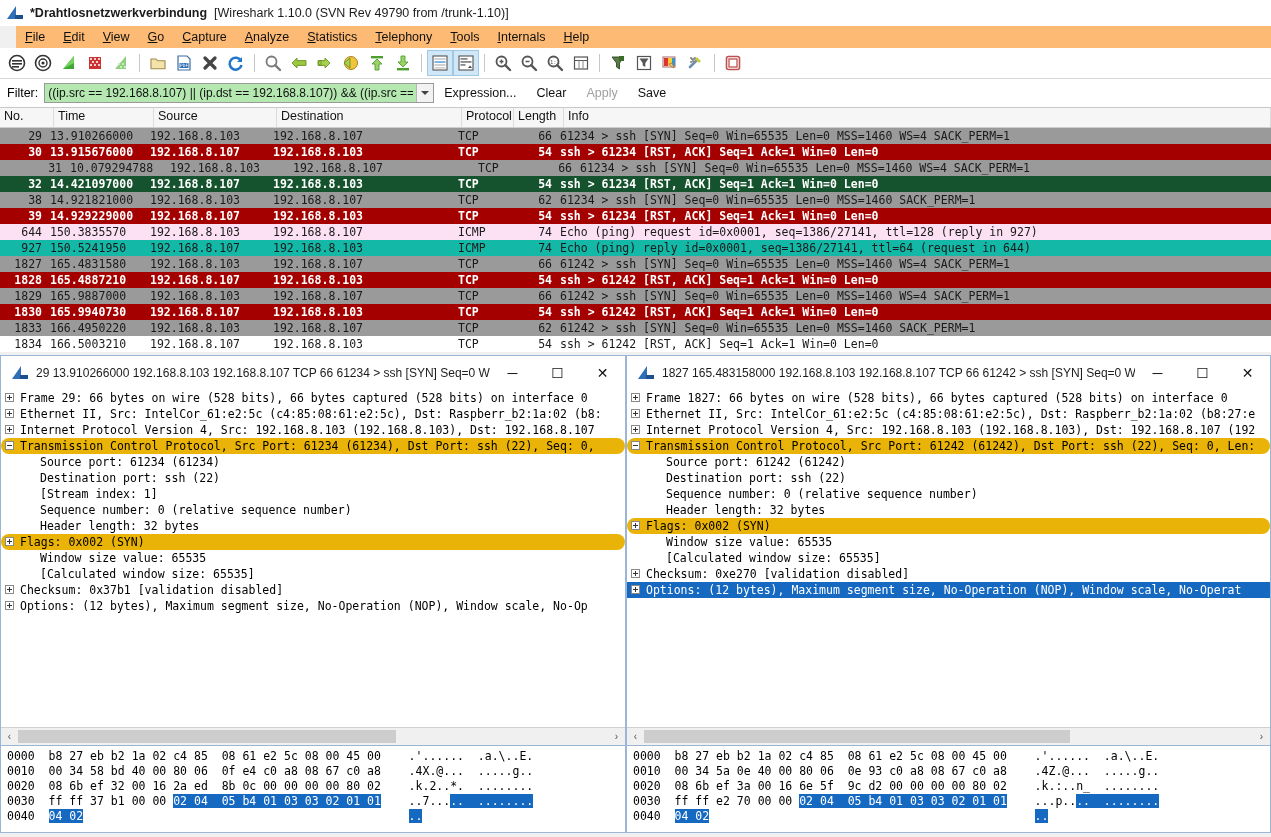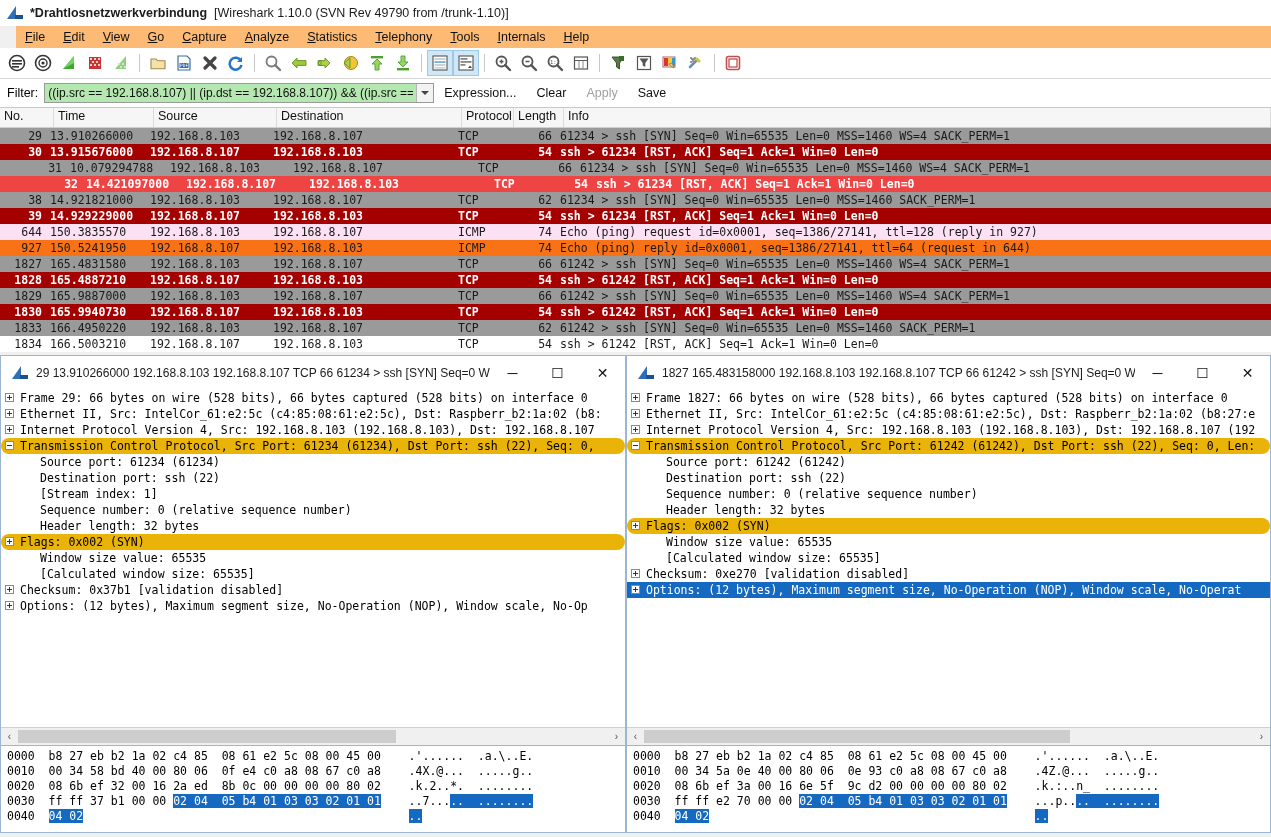--- a/index.html
+++ b/index.html
@@ -360,21 +360,21 @@
         </div>
         <div class="prow" style="background: rgb(154, 154, 154); color: rgb(26, 26, 26); padding-left: 20px;">
           <div class="c-no">31</div>
           <div class="c-time">10.079294788</div>
           <div class="c-src">192.168.8.103</div>
           <div class="c-dst">192.168.8.107</div>
           <div class="c-proto">TCP</div>
           <div class="c-len">66</div>
           <div class="c-info">61234 &gt; ssh [SYN] Seq=0 Win=65535 Len=0 MSS=1460 WS=4 SACK_PERM=1</div>
         </div>
-        <div class="prow" style="background: #ef4444; color: rgb(255, 255, 255); font-weight: bold; padding-left: 36px;">
+        <div class="prow" style="background: #14532d; color: rgb(255, 255, 255); font-weight: bold;">
           <div class="c-no">32</div>
           <div class="c-time">14.421097000</div>
           <div class="c-src">192.168.8.107</div>
           <div class="c-dst">192.168.8.103</div>
           <div class="c-proto">TCP</div>
           <div class="c-len">54</div>
           <div class="c-info">ssh &gt; 61234 [RST, ACK] Seq=1 Ack=1 Win=0 Len=0</div>
         </div>
         <div class="prow" style="background: rgb(154, 154, 154); color: rgb(26, 26, 26);">
           <div class="c-no">38</div>
@@ -396,21 +396,21 @@
         </div>
         <div class="prow" style="background: rgb(252, 224, 244); color: rgb(26, 26, 26);">
           <div class="c-no">644</div>
           <div class="c-time">150.3835570</div>
           <div class="c-src">192.168.8.103</div>
           <div class="c-dst">192.168.8.107</div>
           <div class="c-proto">ICMP</div>
           <div class="c-len">74</div>
           <div class="c-info">Echo (ping) request  id=0x0001, seq=1386/27141, ttl=128 (reply in 927)</div>
         </div>
-        <div class="prow" style="background: #f97316; color: rgb(26, 26, 26);">
+        <div class="prow" style="background: #14b8a6; color: rgb(26, 26, 26);">
           <div class="c-no">927</div>
           <div class="c-time">150.5241950</div>
           <div class="c-src">192.168.8.107</div>
           <div class="c-dst">192.168.8.103</div>
           <div class="c-proto">ICMP</div>
           <div class="c-len">74</div>
           <div class="c-info">Echo (ping) reply    id=0x0001, seq=1386/27141, ttl=64 (request in 644)</div>
         </div>
         <div class="prow" style="background: rgb(154, 154, 154); color: rgb(26, 26, 26);">
           <div class="c-no">1827</div>

